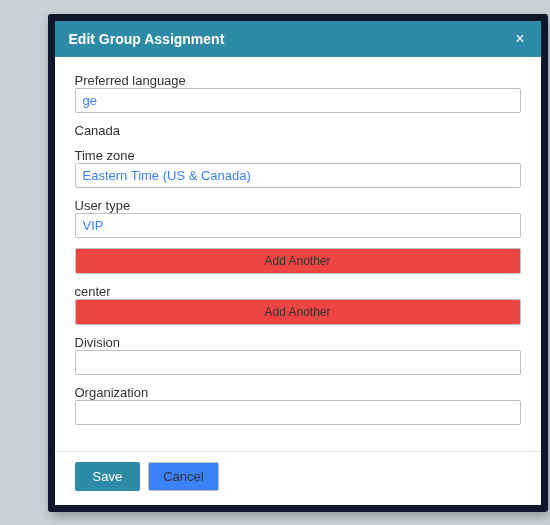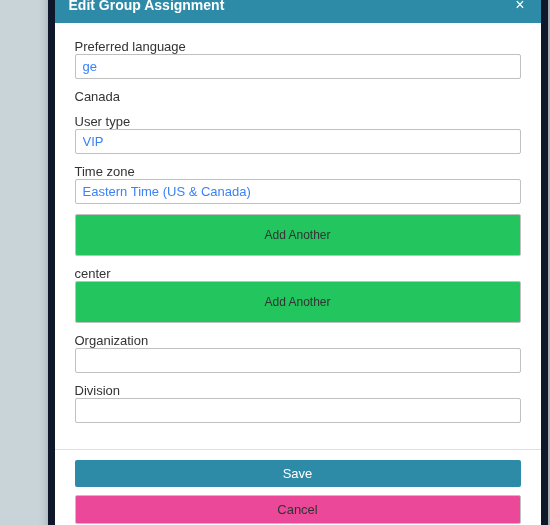--- a/index.html
+++ b/index.html
@@ -80,49 +80,48 @@
       padding: 4px 7px;
       font-size: 13px;
       color: #3b82f6;
       outline: none;
       height: 28px;
     }
 
     .add-another-btn {
       border: 1px solid #c0c0c0;
       border-radius: 2px;
-      background: #22c55e;
+      background: #ef4444;
       color: #333;
       padding: 4px 10px;
       font-size: 12px;
       cursor: pointer;
-      height: 42px;
+      height: 26px;
     }
 
     .dialog-footer {
       display: flex;
       padding: 10px 20px 14px 20px;
       gap: 8px;
       border-top: 1px solid #e0e0e0;
-      flex-direction: column;
     }
 
     .btn-save {
       background: #2e8ba8;
       color: #ffffff;
       border: none;
       border-radius: 2px;
       padding: 6px 18px;
       font-size: 13px;
       cursor: pointer;
       min-width: 60px;
     }
 
     .btn-cancel {
-      background: #ec4899;
+      background: #3b82f6;
       color: #333;
       border: 1px solid #c0c0c0;
       border-radius: 2px;
       padding: 6px 14px;
       font-size: 13px;
       cursor: pointer;
       min-width: 60px;
     }
   </style>
 </head>
@@ -138,40 +137,40 @@
   <div class="dialog-body">
 
   <div class="form-row">
         <div class="form-label">Preferred language</div>
         <input type="text" class="form-input" placeholder="" value="ge" style="">
       </div>
       <div class="form-row">
         <div class="form-label">Canada</div>
       </div>
       <div class="form-row">
+        <div class="form-label">Time zone</div>
+        <input type="text" class="form-input" placeholder="" value="Eastern Time (US &amp; Canada)" style="">
+      </div>
+      <div class="form-row">
         <div class="form-label">User type</div>
         <input type="text" class="form-input" placeholder="" value="VIP" style="">
-      </div>
-      <div class="form-row">
-        <div class="form-label">Time zone</div>
-        <input type="text" class="form-input" placeholder="" value="Eastern Time (US &amp; Canada)" style="">
       </div>
       <div class="form-row">
         <button class="add-another-btn">Add Another</button>
       </div>
       <div class="form-row">
         <div class="form-label">center</div>
         <button class="add-another-btn">Add Another</button>
       </div>
       <div class="form-row">
-        <div class="form-label">Organization</div>
+        <div class="form-label">Division</div>
         <input type="text" class="form-input" placeholder="" style="">
       </div>
       <div class="form-row">
-        <div class="form-label">Division</div>
+        <div class="form-label">Organization</div>
         <input type="text" class="form-input" placeholder="" style="">
       </div>
     </div>
 
   <div class="dialog-footer">
     <button class="btn-save">Save</button>
     <button class="btn-cancel">Cancel</button>
   </div>
 
 </div>

